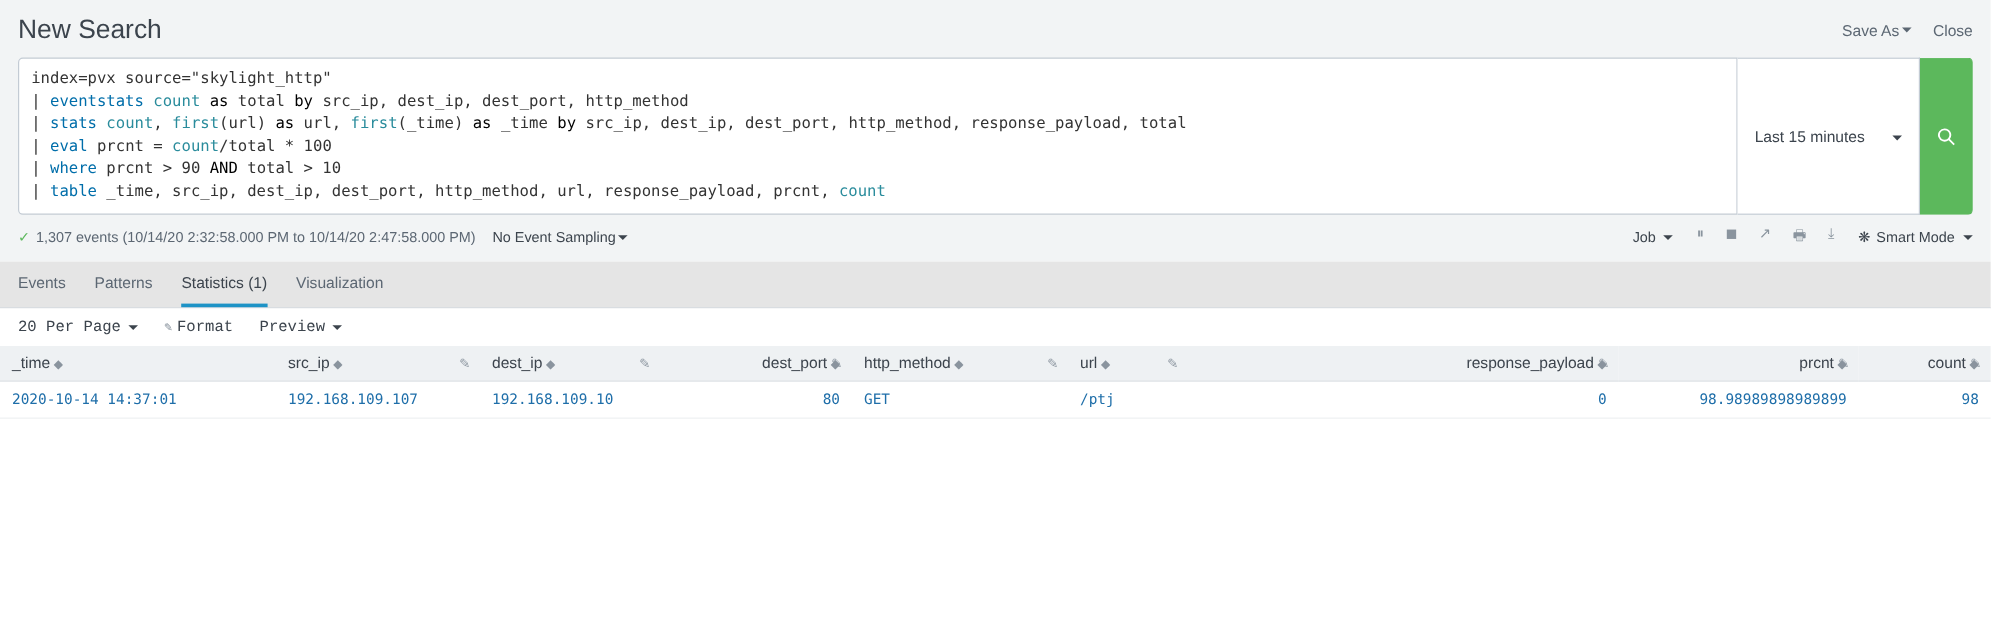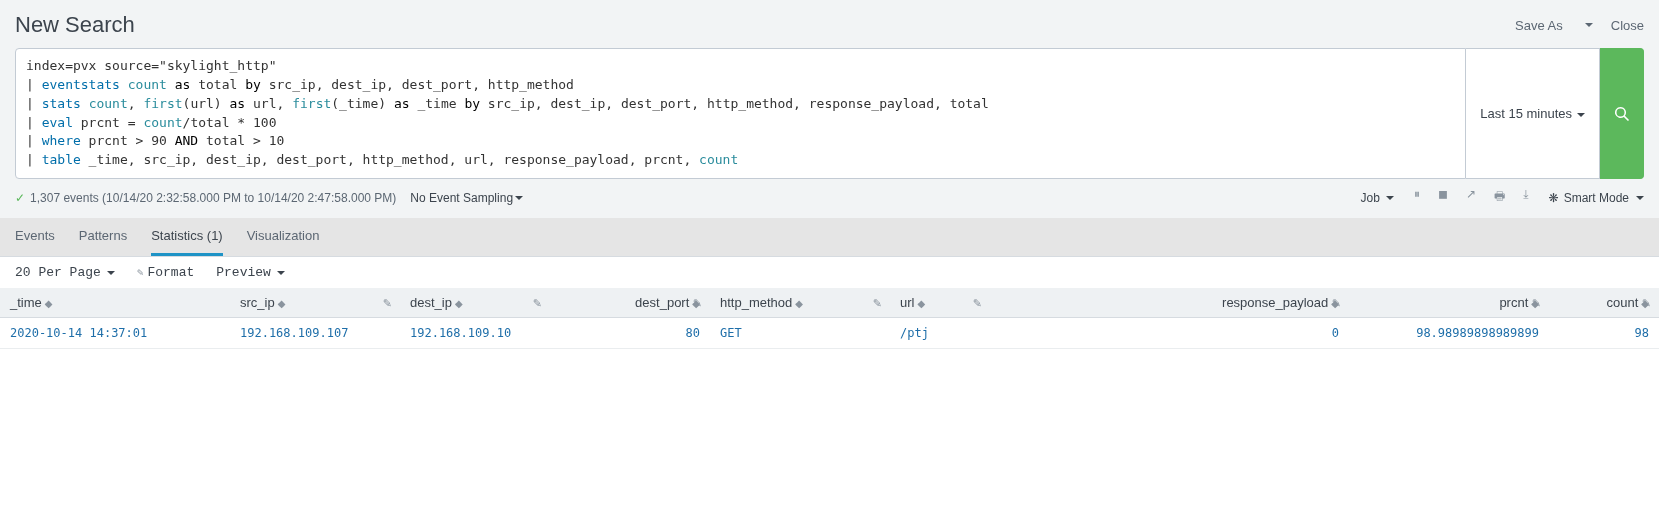--- a/index.html
+++ b/index.html
@@ -1,24 +1,24 @@
 <!DOCTYPE html>
 <html><head>
 <meta charset="utf-8">
 <style>
 * { box-sizing: border-box; margin: 0; padding: 0; }
 body { font-family: "Helvetica Neue", Helvetica, Arial, sans-serif; font-size: 13px; color: #333; background: #fff; }
 .header-area { background: #f2f4f5; padding: 12px 15px 8px; }
 .title-row { display: flex; align-items: center; justify-content: space-between; margin-bottom: 10px; text-align: right; }
 .page-title { font-size: 22px; font-weight: 400; color: #3c444d; }
 .title-actions { display: flex; gap: 18px; color: #5c6773; font-size: 13px; }
-.title-actions span { cursor: pointer; display: inline-flex; align-items: center; gap: 20px; }
+.title-actions span { cursor: pointer; display: inline-flex; align-items: center; gap: 0; }
 .search-row { display: flex; gap: 0; }
 .search-box { flex: 1; background: #fff; border: 1px solid #c3cbd4; border-radius: 4px 0 0 4px; padding: 8px 10px; font-family: Consolas, Monaco, monospace; font-size: 13px; line-height: 1.45; white-space: pre; overflow-x: auto; }
-.time-picker { background: #fff; border: 1px solid #c3cbd4; border-left: none; padding: 0 14px; display: flex; align-items: center; color: #3c444d; cursor: pointer; gap: 3px; }
+.time-picker { background: #fff; border: 1px solid #c3cbd4; border-left: none; padding: 0 14px; display: flex; align-items: center; color: #3c444d; cursor: pointer; gap: 21px; }
 .search-btn { background: #5cb85c; border: 1px solid #5cb85c; border-left: none; border-radius: 0 4px 4px 0; width: 44px; display: flex; align-items: center; justify-content: center; cursor: pointer; }
 .search-btn svg { width: 16px; height: 16px; fill: #fff; }
 .status-row { display: flex; justify-content: space-between; align-items: center; padding: 8px 0 2px; color: #5c6773; font-size: 12px; }
 .status-left { display: flex; align-items: center; gap: 14px; }
 .events-count { display: flex; align-items: center; gap: 5px; }
 .check-icon { color: #5cb85c; }
 .sampling { color: #3c444d; cursor: pointer; display: flex; align-items: center; gap: 0; }
 .status-right { display: flex; align-items: center; gap: 20px; }
 .job-dd { cursor: pointer; display: flex; align-items: center; gap: 4px; color: #3c444d; }
 .icon-bar { display: flex; gap: 18px; color: #8a949e; }

